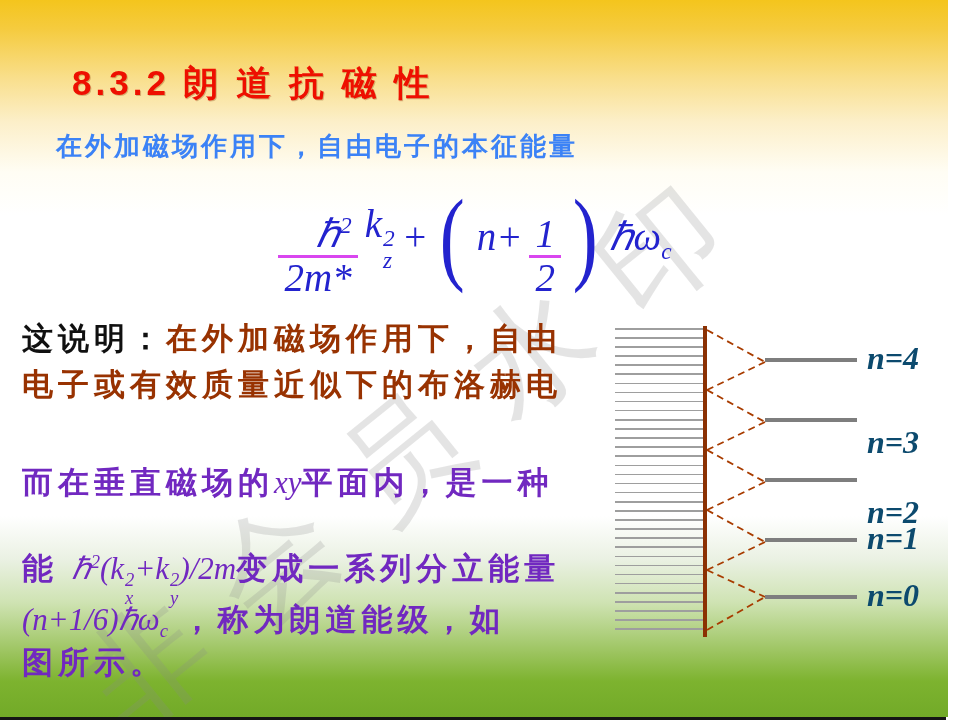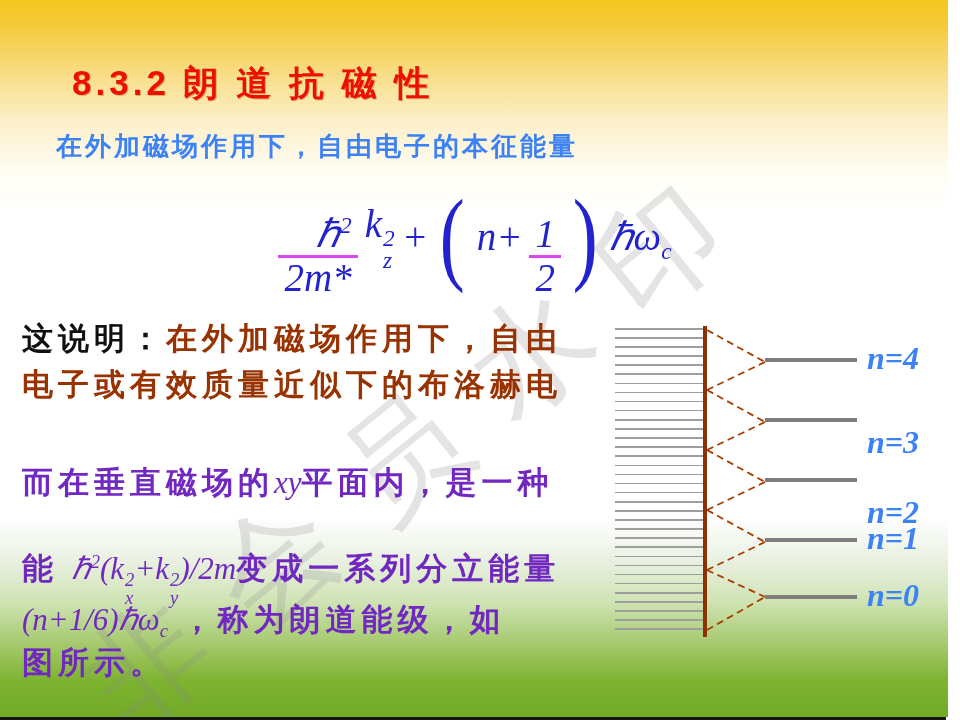--- a/index.html
+++ b/index.html
@@ -43,21 +43,21 @@
         letter-spacing:0;font-size:31px;}
 
   
   .hatch{position:absolute;left:615px;top:328px;width:89px;height:306px;z-index:2;
          background:repeating-linear-gradient(180deg,#9e9e9e 0,#9e9e9e 1.6px,
                     rgba(0,0,0,0) 1.6px,rgba(0,0,0,0) 9.1px);}
   .vline{position:absolute;left:703px;top:326px;width:4px;height:311px;background:#8b3103;z-index:2;}
   .fans{position:absolute;left:707px;top:326px;z-index:2;}
   .level{position:absolute;left:765px;width:92px;height:4px;background:#7e7e7e;z-index:2;}
   .lv0{top:358px;} .lv1{top:418px;} .lv2{top:478px;} .lv3{top:538px;} .lv4{top:595px;}
-  .level-label{position:absolute;left:867px;z-index:2;color:#3b82f6;font-weight:bold;
+  .level-label{position:absolute;left:867px;z-index:2;color:#0c4a6e;font-weight:bold;
                font-style:italic;font-family:"Liberation Serif",serif;font-size:32px;
                line-height:36px;white-space:nowrap;text-align:right;}
   .lb0{top:340px;} .lb1{top:424px;} .lb2{top:460px;margin-top:34px;} .lb3{top:520px;} .lb4{top:577px;}
 </style>
 </head>
 <body>
 
 <div class="slide">
   <div class="bg"></div>
   <div class="bottom-line"></div>

